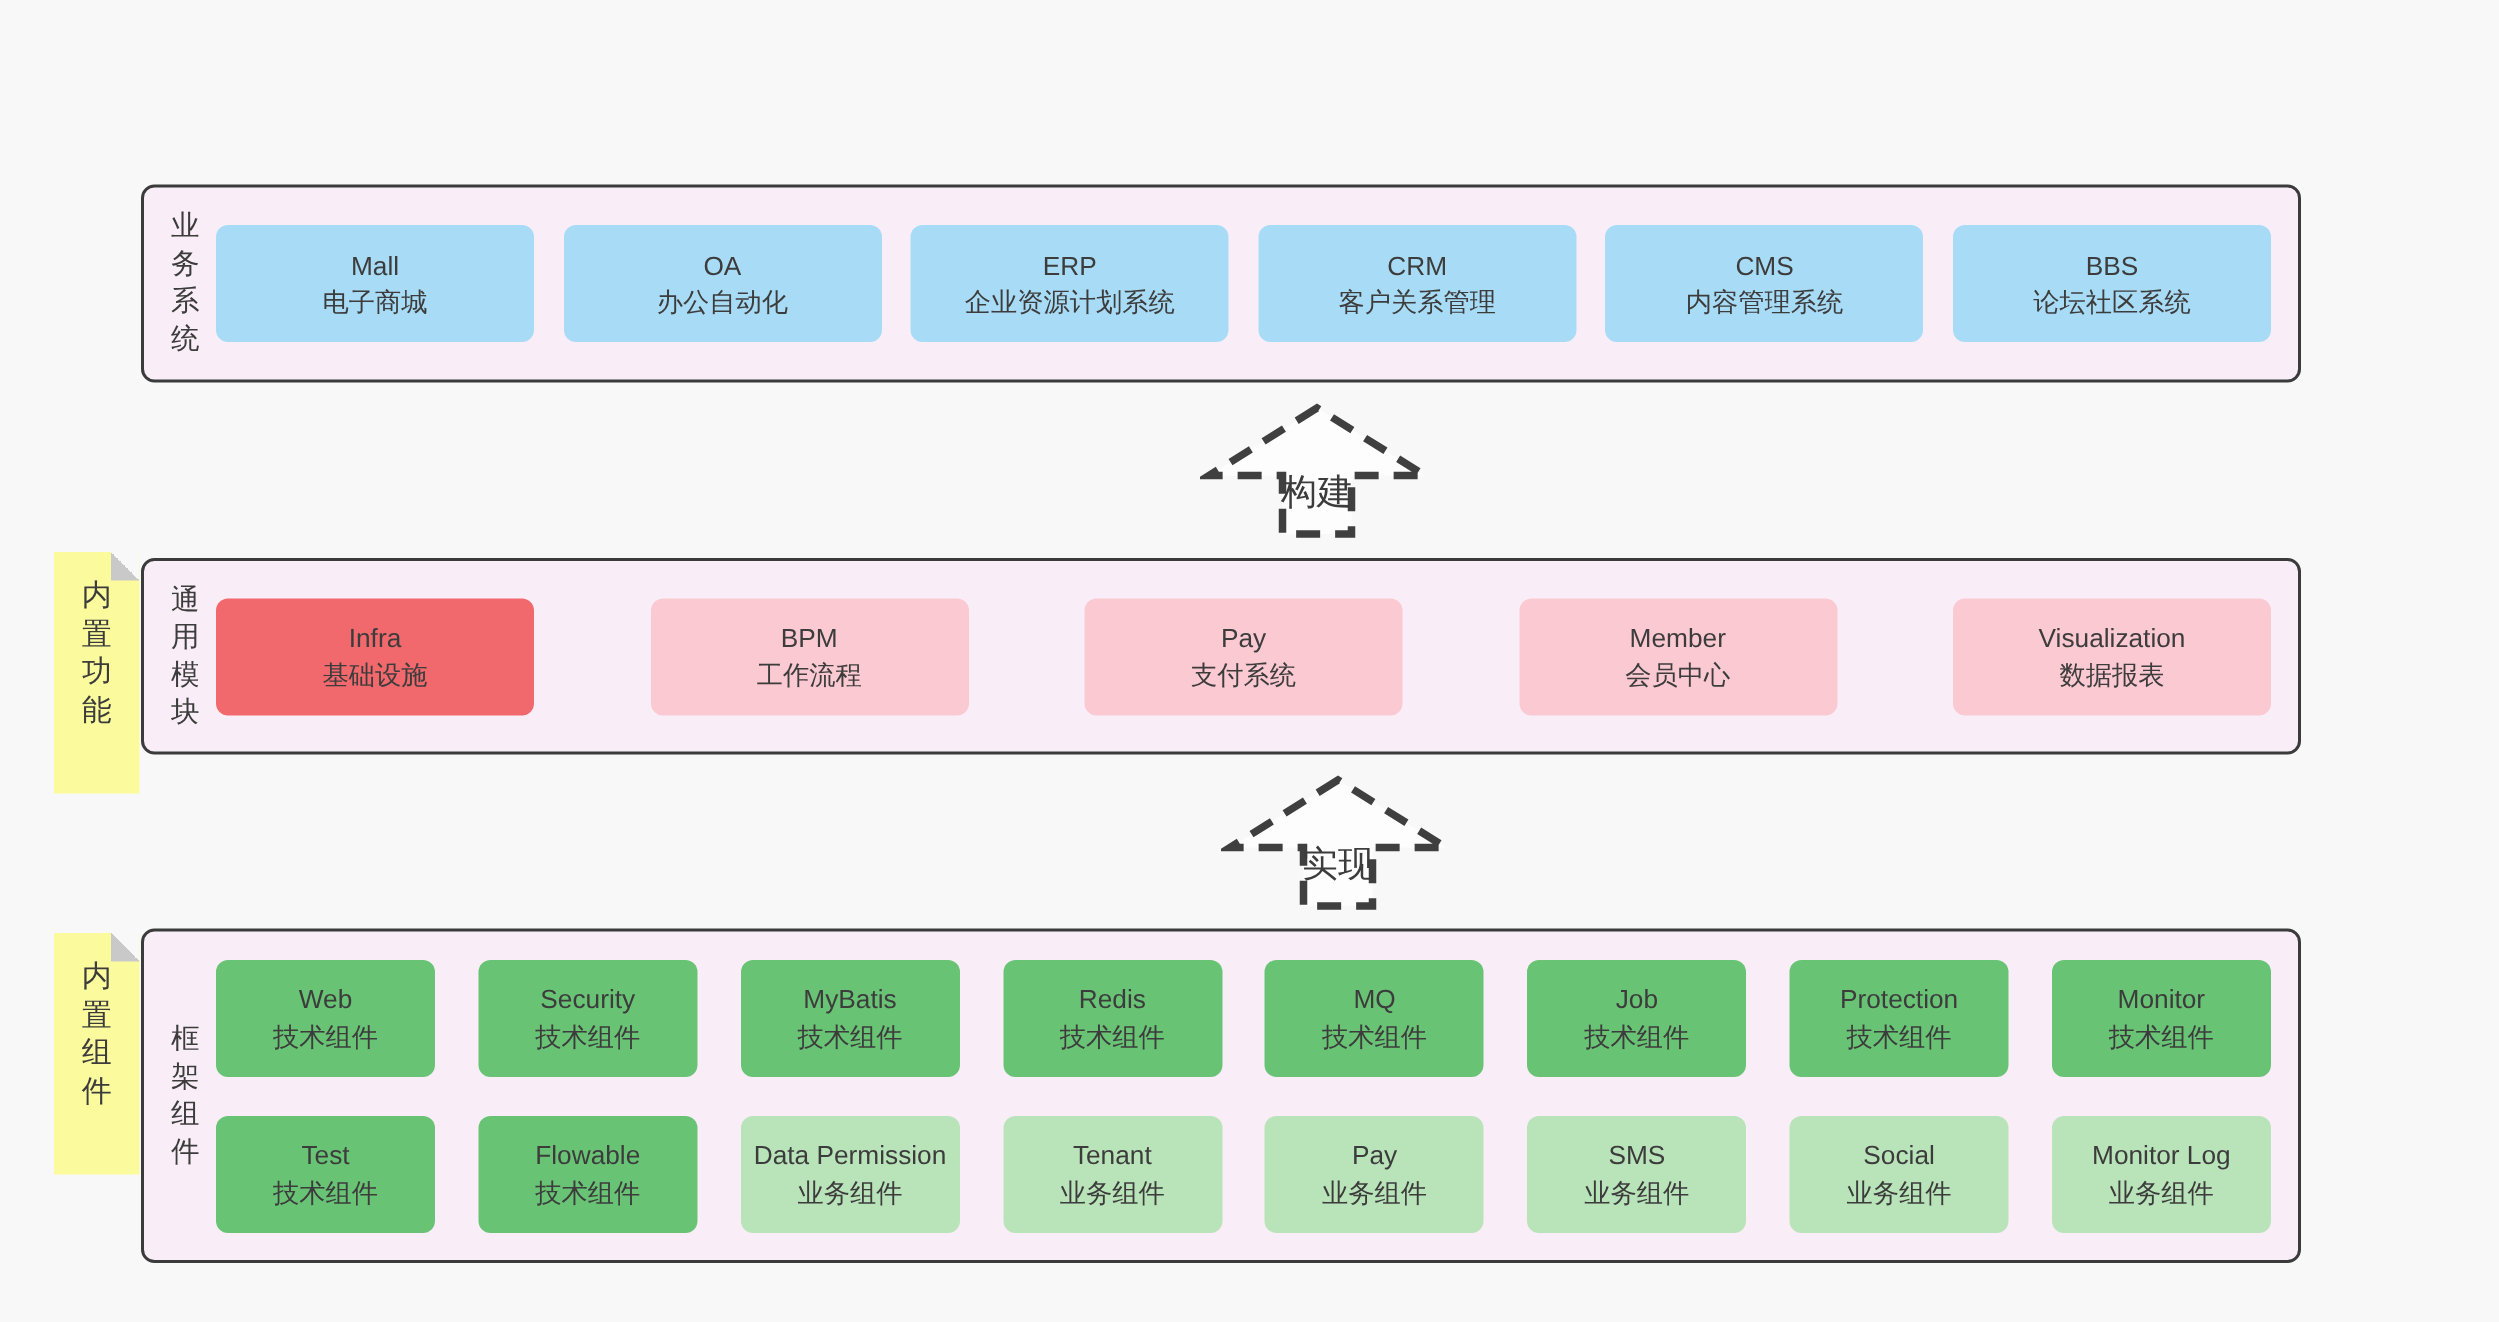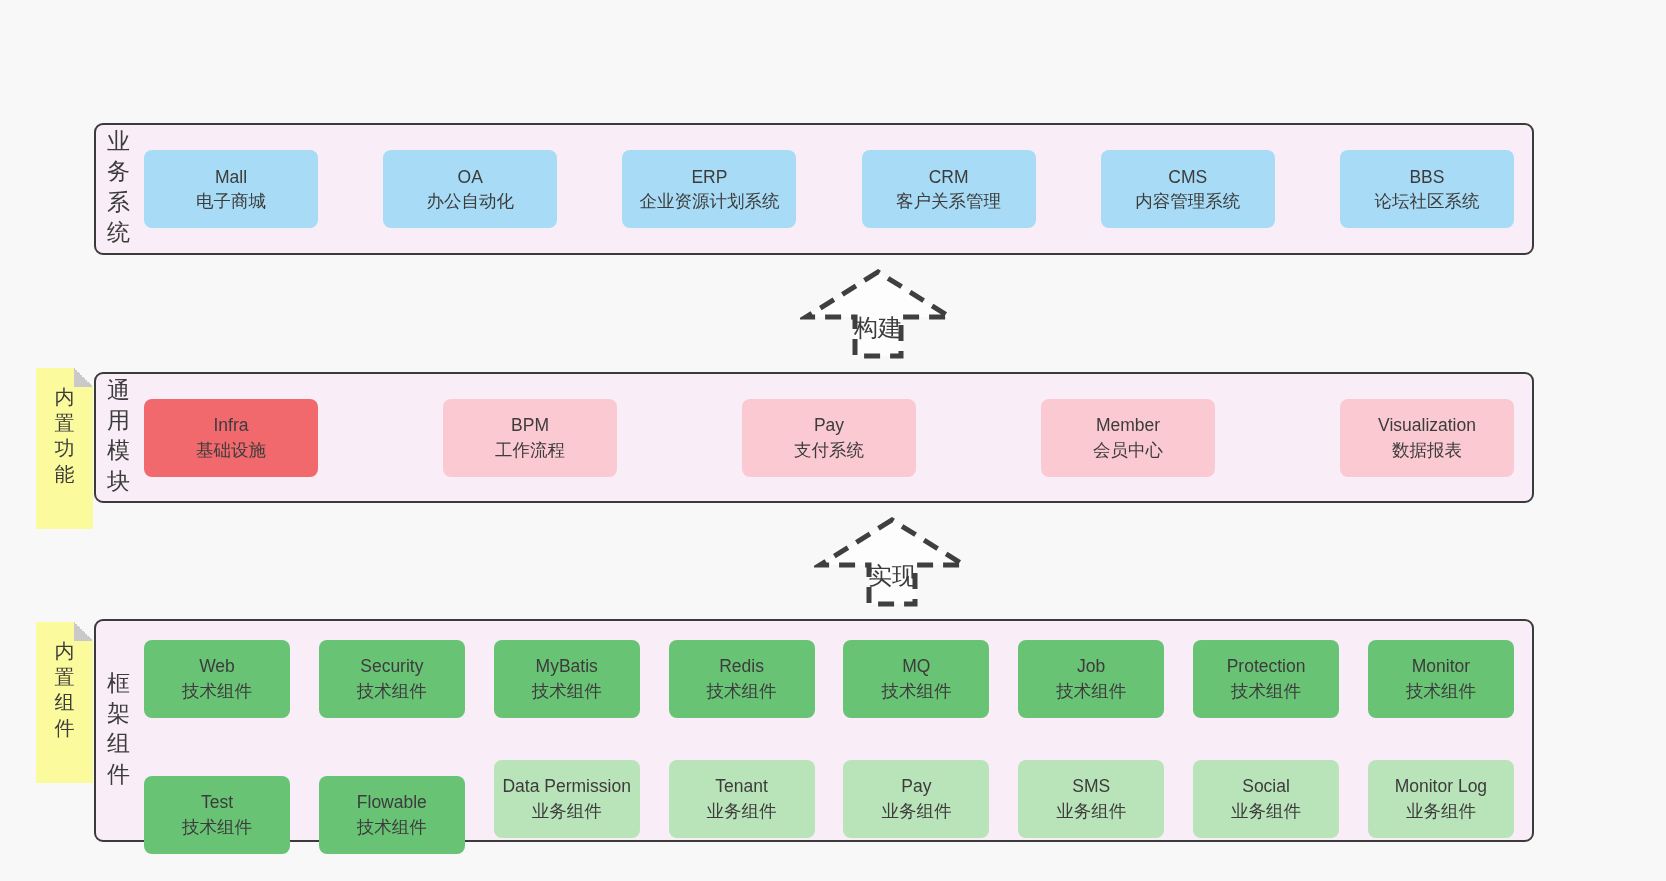--- a/index.html
+++ b/index.html
@@ -18,45 +18,45 @@
     border:2px solid var(--band-border,#3b3b3b);
     border-radius:9px;
     box-sizing:border-box;
   }
   #band-business  { top:123px; height:132px; }
   #band-modules   { top:372px; height:131px; }
   #band-framework { top:619px; height:223px; }
 
   .side-label {
     position:absolute; left:11px; top:50%; transform:translateY(-50%);
-    width:26px; font-size:23px; line-height:1.32; text-align:left;
-    word-break:break-all; white-space:normal;font-family:Liberation Mono, monospace;
+    width:26px; font-size:19px; line-height:1.32; text-align:right;
+    word-break:break-all; white-space:normal;
   }
 
   .row {
     position:absolute; left:48px; right:18px; top:50%; transform:translateY(-50%);
     display:flex; justify-content:space-between; align-items:center;
   }
   .rows-wrap {
     position:absolute; left:48px; right:18px; top:0; bottom:0;
     display:flex; flex-direction:column; justify-content:center; gap:26px;
   }
   .rows-wrap .row { position:static; transform:none; }
 
   .box {
     height:78px; border-radius:8px; box-sizing:border-box; padding:2px 8px;
     display:flex; flex-direction:column; align-items:center; justify-content:center;
     text-align:center; font-size:17.5px; line-height:1.4;
   }
-  .box.w6 { width:174px; }
+  .box.w6 { width:212px; }
   .box.w8 { width:146px; }
   .box.blue        { background:var(--blue,#a8dbf5); }
   .box.red         { background:var(--red,#f1696c); }
   .box.pink        { background:var(--pink,#fbc9d2); }
-  .box.green       { background:var(--green,#69c375);margin-top:32px; }
+  .box.green       { background:var(--green,#69c375); }
   .box.light-green { background:var(--light-green,#b9e3b8); }
 
   .note {
     position:absolute; left:36px; width:57px; height:161px;
     background:var(--yellow,#fbfb9e); z-index:3;
   }
   #note-modules   { top:368px; }
   #note-framework { top:622px; }
   .note::before {
     content:""; position:absolute; top:0; right:0; width:19px; height:19px;

